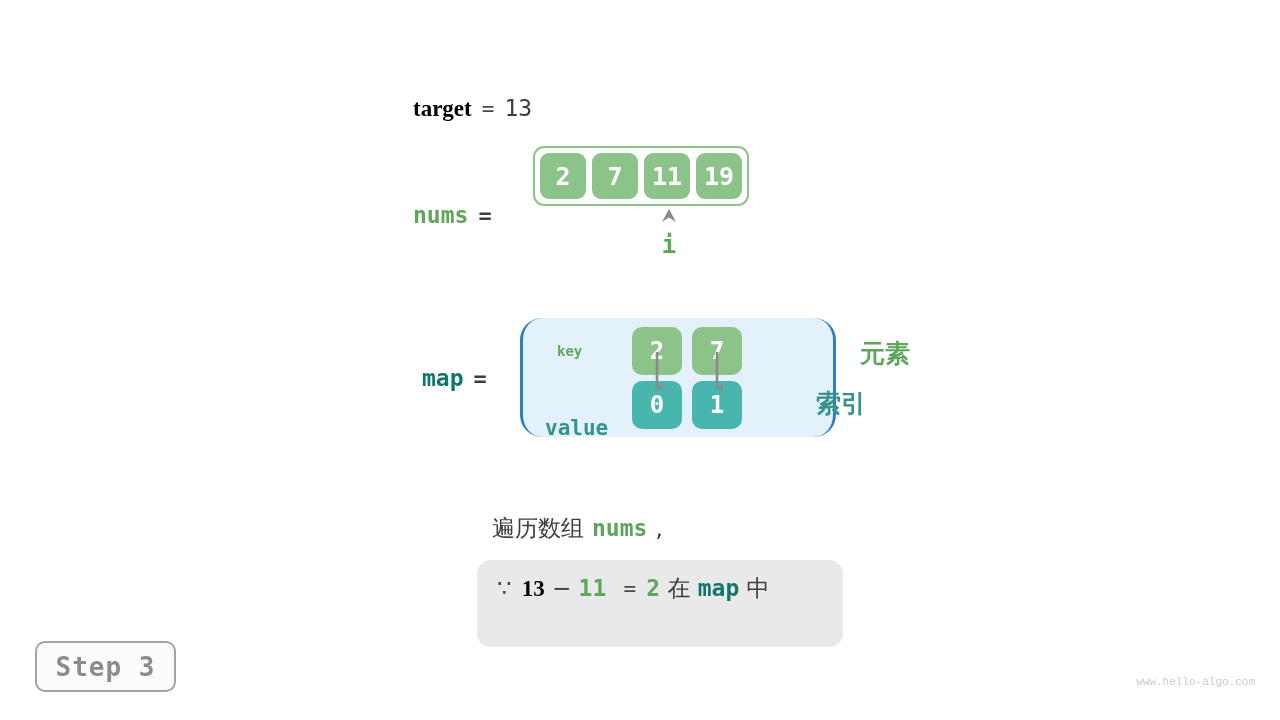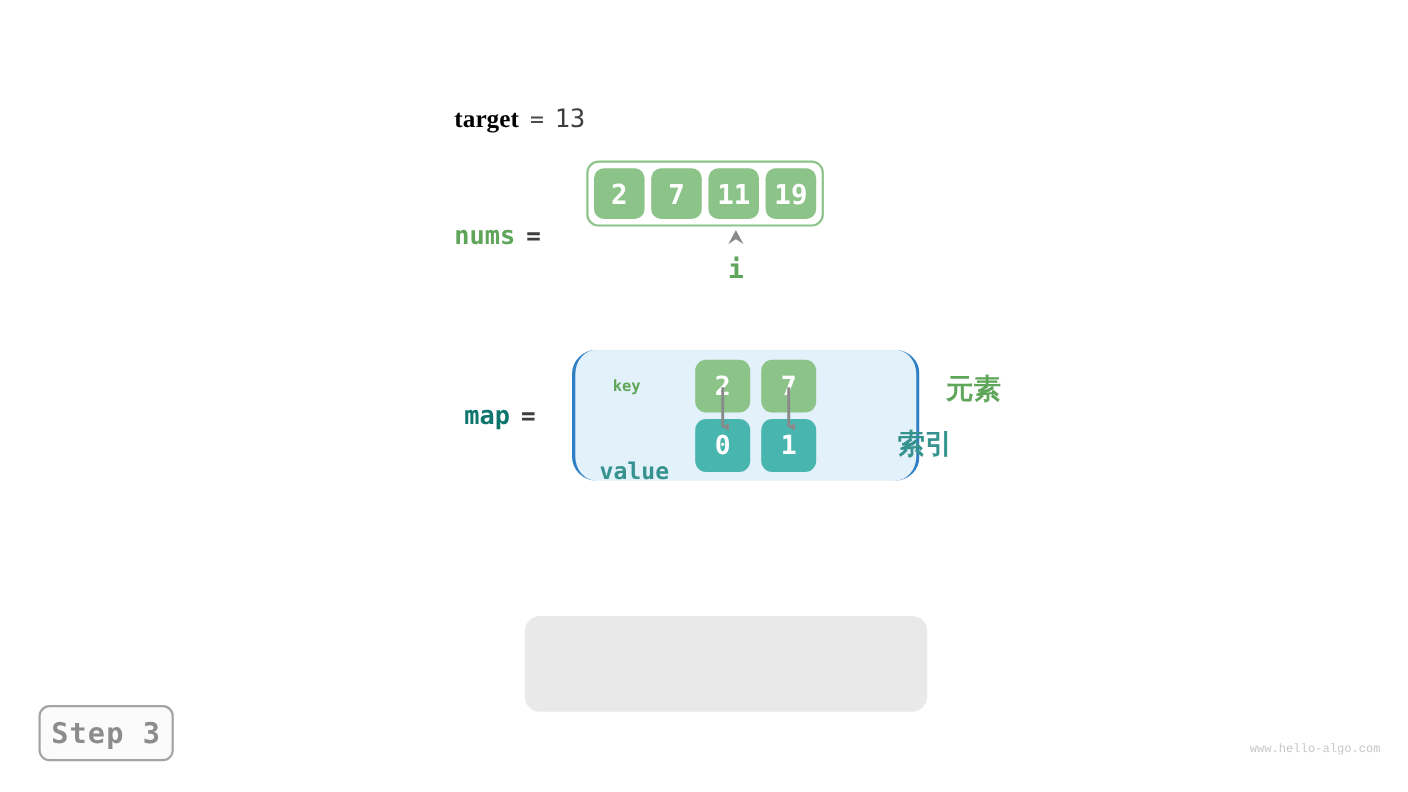--- a/index.html
+++ b/index.html
@@ -92,21 +92,21 @@
     border-radius: 14px;
     padding: 11px 20px 0 20px;
   }
   .concl-line { font-size: 23px; line-height: 34px; white-space: nowrap; }
   .concl-line .mono { font-size: 23px; }
   .sym { margin-right: 10px; }
 
   
   .step-box {
     left: 35px; top: 641px;
-    width: 123px; height: 51px;
+    width: 141px; height: 51px;
     background: #fbfbfb;
     border: 2px solid #a3a3a3;
     border-radius: 10px;
     display: flex; align-items: center; justify-content: center;
   }
   .step-text { font-size: 26px; color: #8c8c8c; letter-spacing: 1px; }
 
   .watermark {
     right: 25px; top: 676px;
     font-family: Liberation Mono, monospace;
@@ -157,22 +157,34 @@
         <path d="M0.5 0 L4 7 L7.5 0 Z" fill="#8a8a8a"></path>
       </marker>
     </defs>
     <line x1="137" y1="34" x2="137" y2="70" stroke="#8a8a8a" stroke-width="2.6" marker-end="url(#arrhead)"></line>
     <line x1="197" y1="34" x2="197" y2="70" stroke="#8a8a8a" stroke-width="2.6" marker-end="url(#arrhead)"></line>
   </svg>
 
   <div class="abs side-label-element c-green">元素</div>
   <div class="abs side-label-index c-teal">索引</div>
 
+  <div class="abs caption">
+    <span class="c-dark">遍历数组</span><span class="mono c-green">nums</span><span class="c-dark">,</span>
+  </div>
 
   <div class="abs conclusion-box">
+    <div class="concl-line">
+      <span class="sym c-dark">∵</span><span class="mono c-royal">13</span>
+      <span class="c-dark">−</span>
+      <span class="mono c-green">11</span>
+      <span class="eq">=</span><span class="mono c-green">2</span>
+      <span class="c-dark">在</span>
+      <span class="mono c-azure">map</span>
+      <span class="c-dark">中</span>
+    </div>
   </div>
 
   <div class="abs step-box">
     <span class="mono step-text">Step 3</span>
   </div>
 
   <div class="abs watermark">www.hello-algo.com</div>
 
 </div>
 

